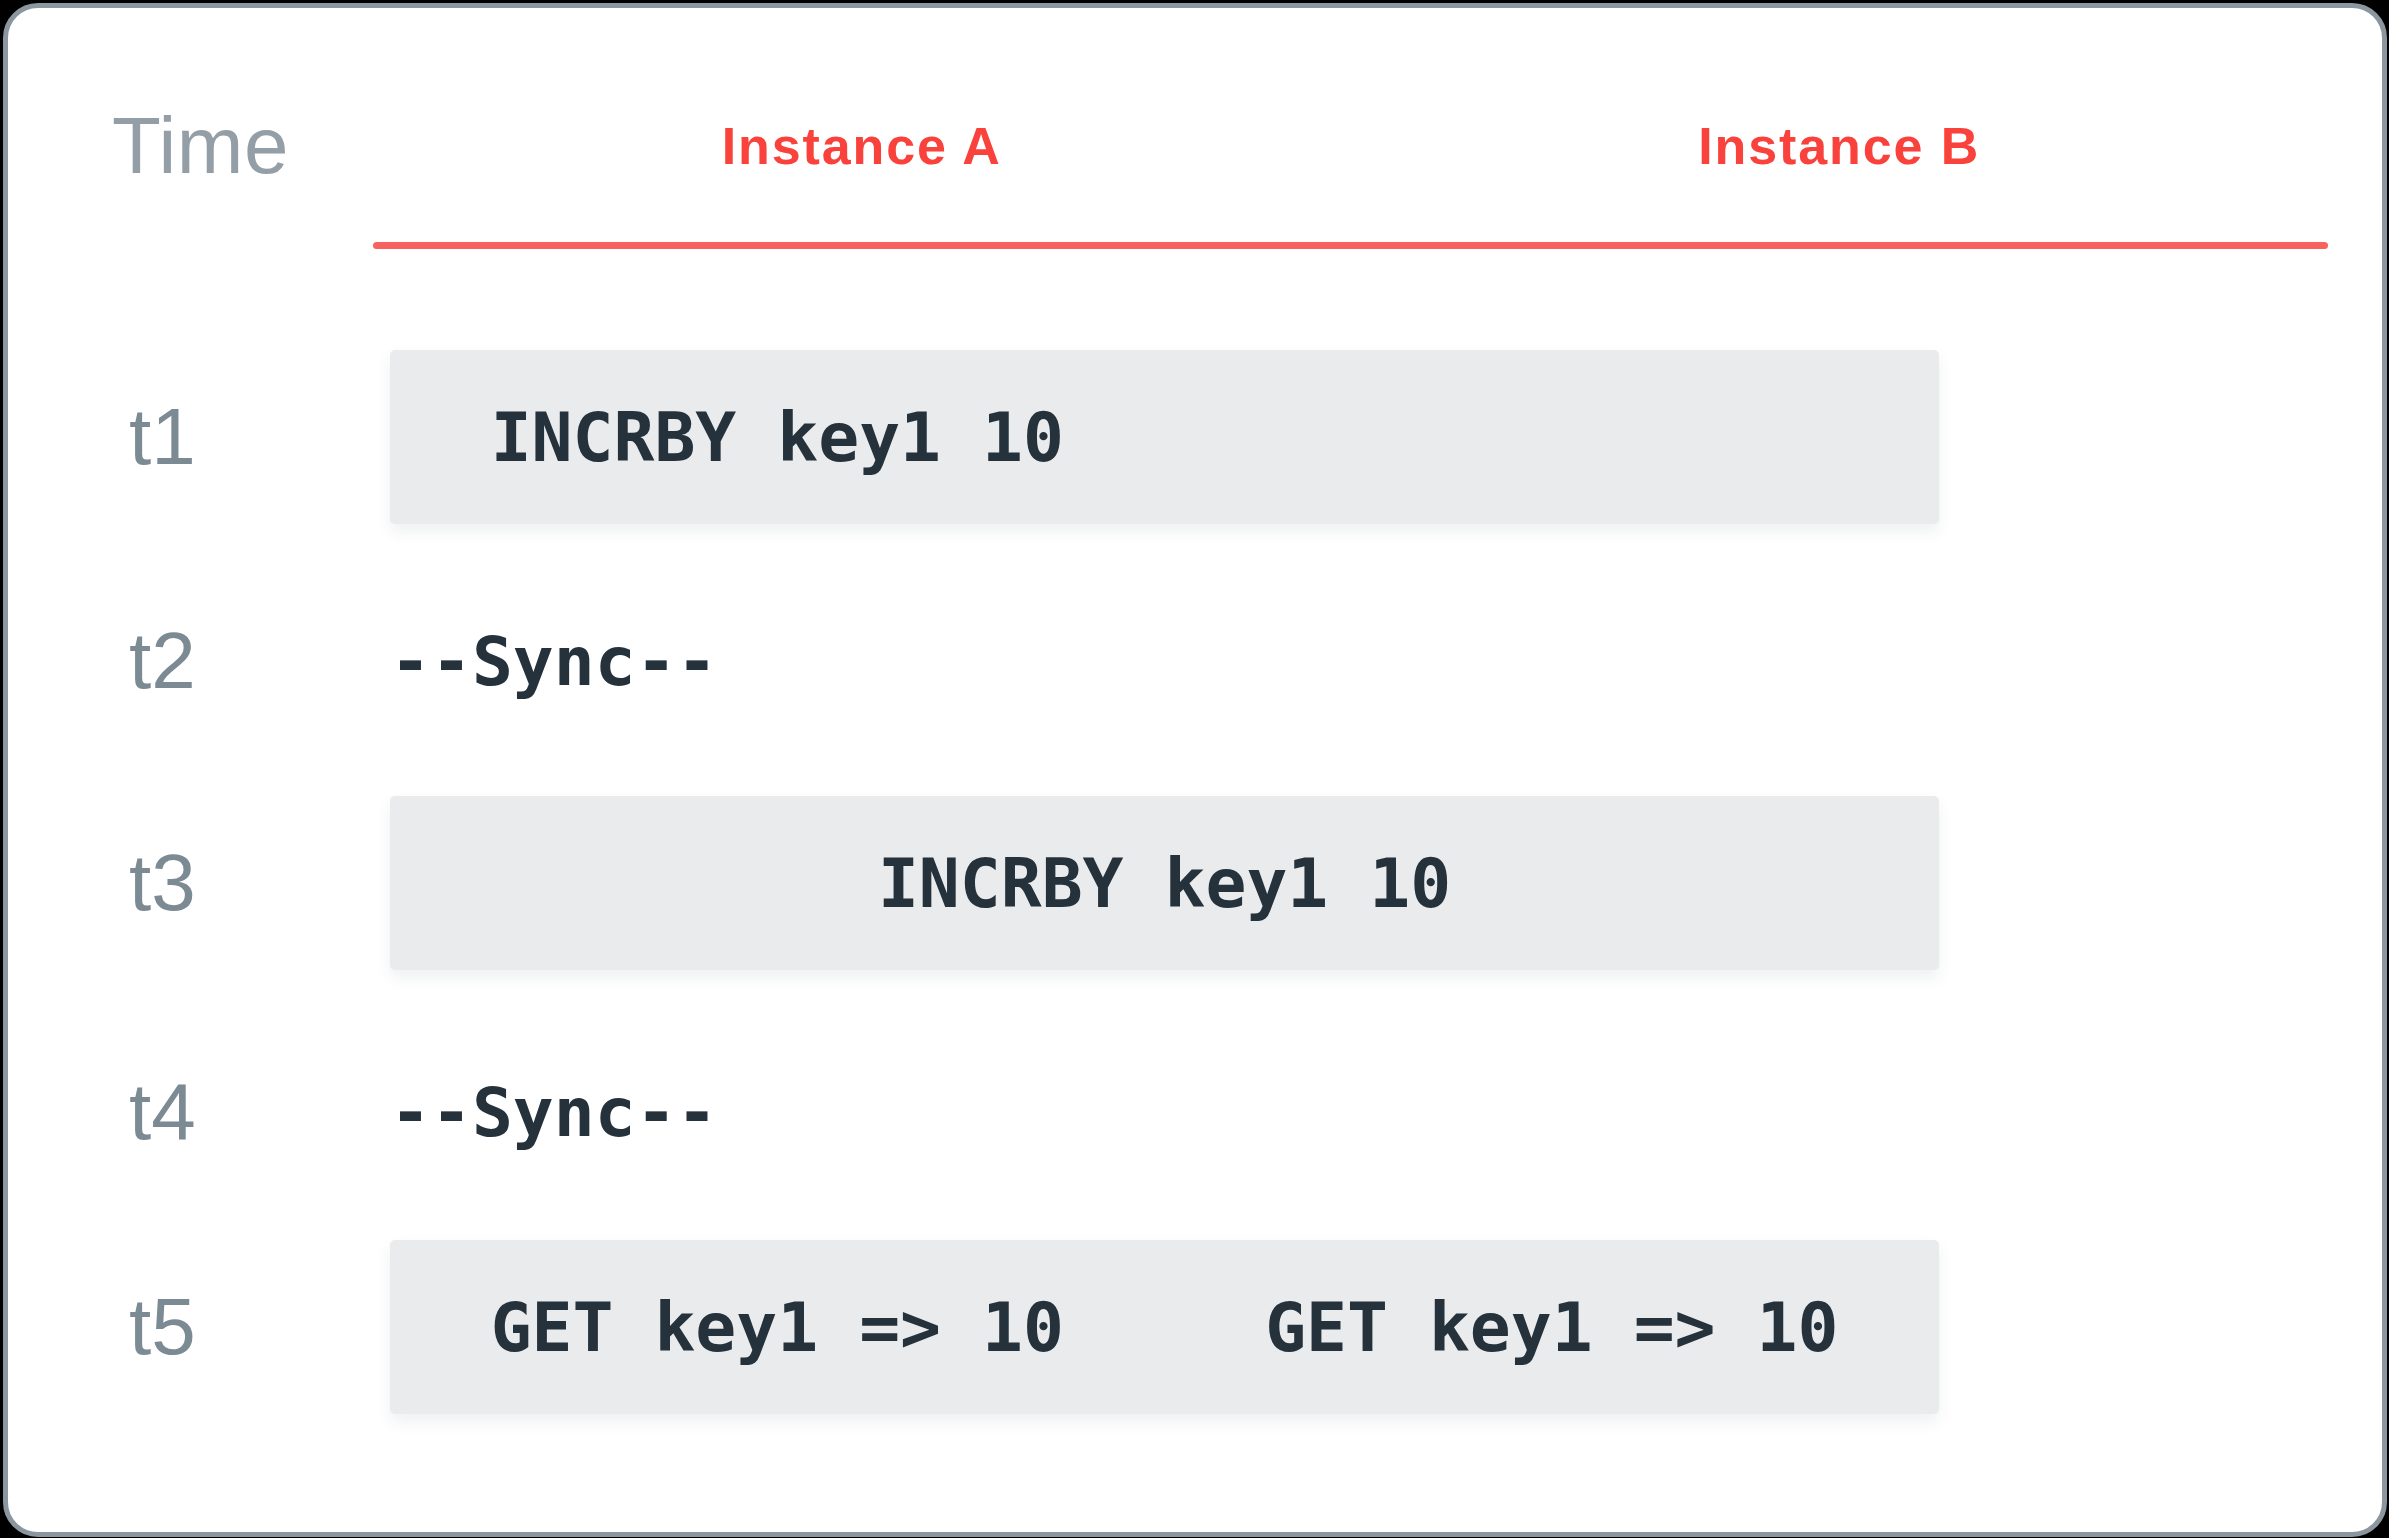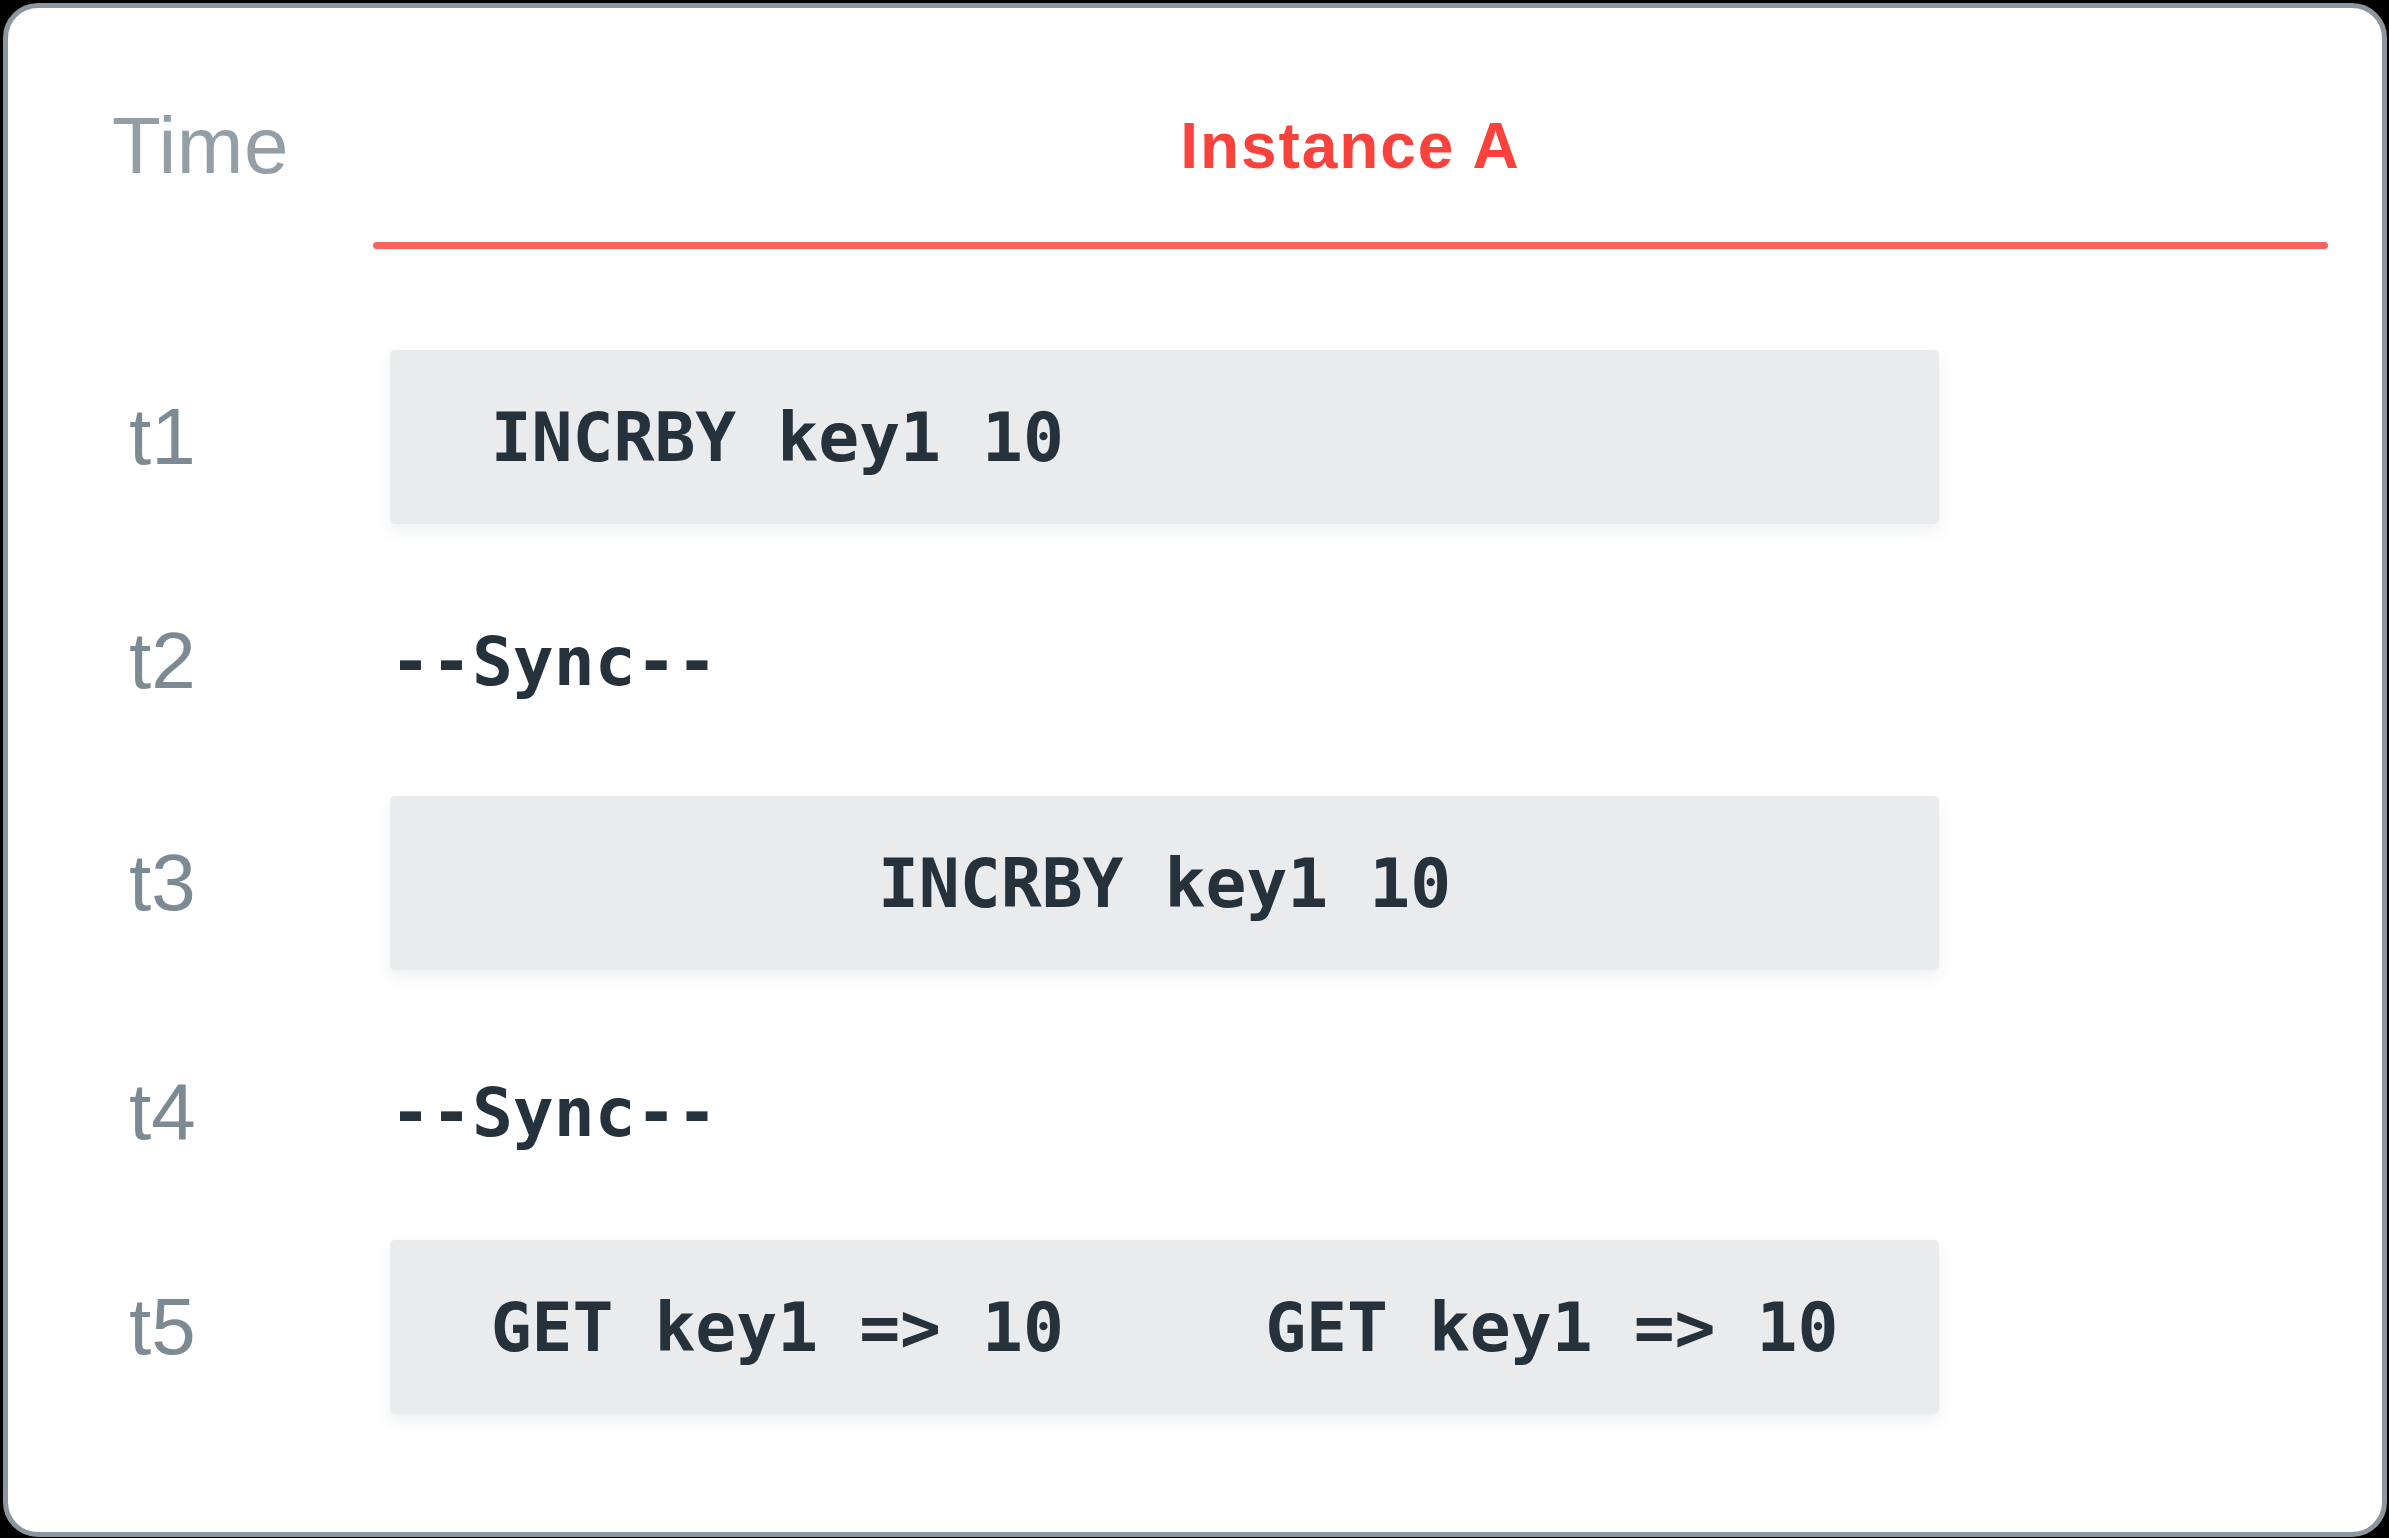--- a/index.html
+++ b/index.html
@@ -47,21 +47,21 @@
     top: 0;
     width: 1955px;
     height: 100%;
     display: flex;
   }
   .col-head {
     flex: 1;
     display: flex;
     align-items: center;
     justify-content: center;
-    font-size: 64px;
+    font-size: 52px;
     font-weight: 700;
     color: #F9423C;
     letter-spacing: 1.9px;
   }
   .header-underline {
     position: absolute;
     left: 373px;
     top: 242px;
     width: 1955px;
     height: 6.8px;
@@ -117,20 +117,21 @@
 </head>
 <body>
 
 <div class="stage">
   <div class="card"></div>
 
   <div class="header-row">
     <div class="time-head">Time</div>
     <div class="col-heads">
       <div class="col-head">Instance A</div>
+      <div class="col-head">Instance B</div>
     </div>
   </div>
 
   <div class="header-underline"></div>
 
   <div class="row" style="top:350px">
     <div class="row-label">t1</div>
     <div class="bar">
       <div class="cell mono">INCRBY key1 10</div>
       <div class="cell mono"></div>

